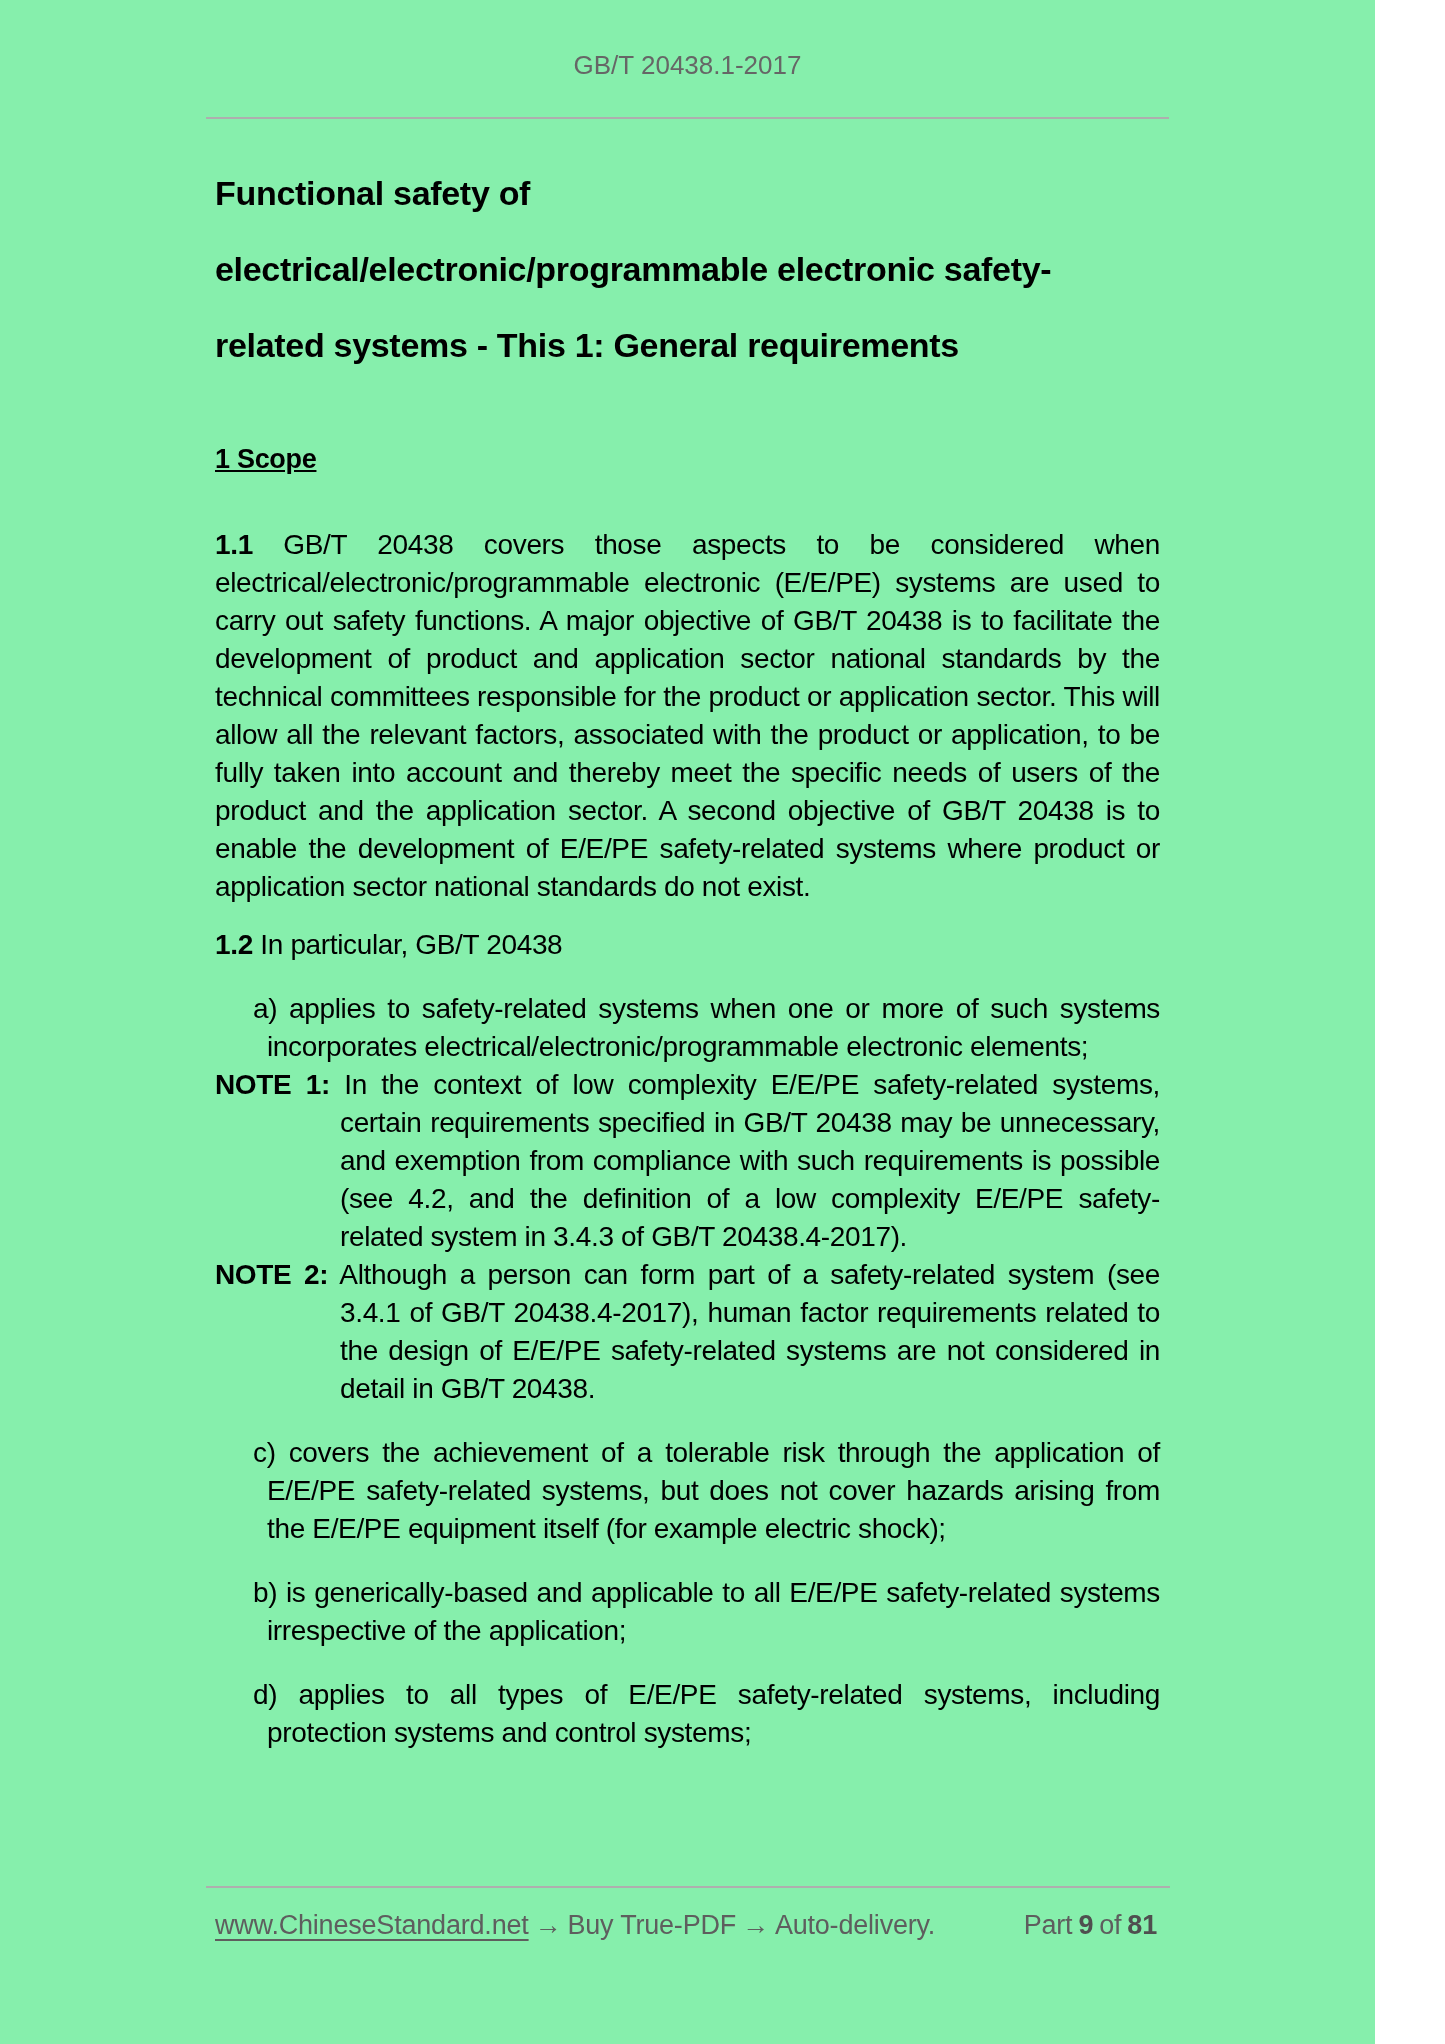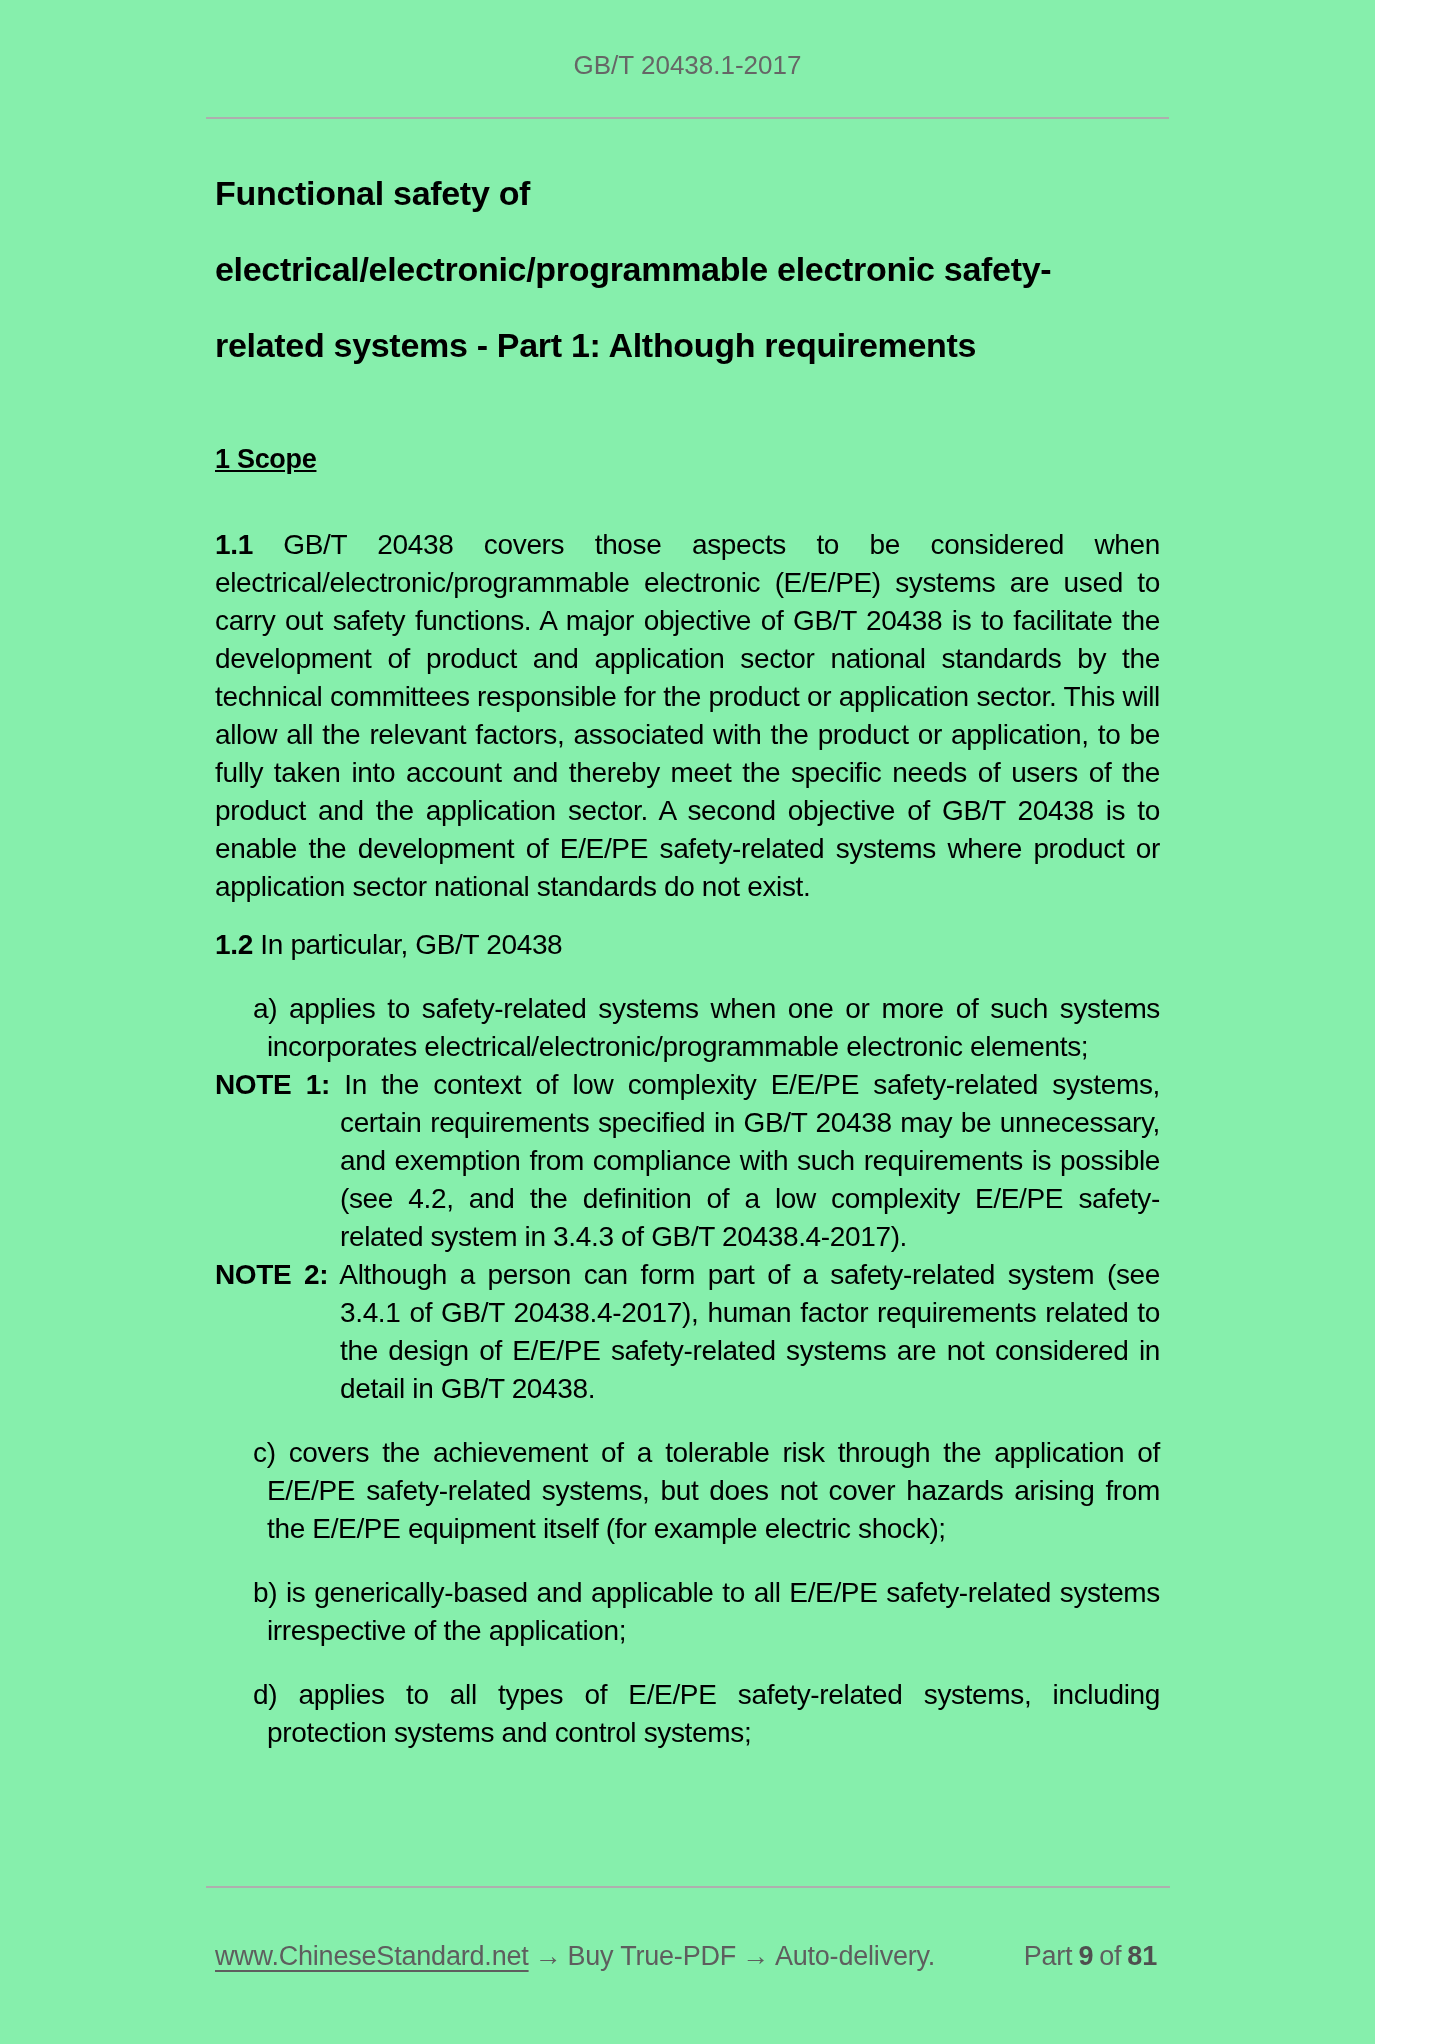--- a/index.html
+++ b/index.html
@@ -84,21 +84,21 @@
     right: 218px;
     top: 1908px;
     display: flex;
     justify-content: space-between;
     align-items: baseline;
     font-size: 27px;
     line-height: 34px;
     color: #5e5e5e;
     letter-spacing: -0.2px;
   }
-  .footer-left { white-space: nowrap; margin-top: 31px; }
+  .footer-left { white-space: nowrap; }
   .footer-link {
     color: #5e5e5e;
     text-decoration: underline;
     text-underline-offset: 5px;
     cursor: pointer;
   }
   .footer-arrow { padding: 0 6px; }
   .page-indicator { white-space: nowrap; }
   .page-indicator .bold { color: #4f4f4f; }
   .page-indicator span { padding-left: 6px; }
@@ -108,21 +108,21 @@
 <body>
 
 <div class="page">
 
   <div class="doc-number">GB/T 20438.1-2017</div>
   <hr class="header-rule">
 
   <div class="doc-title">
     <div>Functional safety of</div>
     <div>electrical/electronic/programmable electronic safety-</div>
-    <div>related systems - Part 1: Although requirements</div>
+    <div>related systems - This 1: General requirements</div>
   </div>
 
   <h2 class="section-heading">1 Scope</h2>
 
   <p class="body-text para-lead"><span class="bold">1.1</span> <span>GB/T 20438 covers those aspects to be considered when electrical/electronic/programmable electronic (E/E/PE) systems are used to carry out safety functions. A major objective of GB/T 20438 is to facilitate the development of product and application sector national standards by the technical committees responsible for the product or application sector. This will allow all the relevant factors, associated with the product or application, to be fully taken into account and thereby meet the specific needs of users of the product and the application sector. A second objective of GB/T 20438 is to enable the development of E/E/PE safety-related systems where product or application sector national standards do not exist.</span></p>
 
   <p class="body-text para-sub"><span class="bold">1.2</span> <span>In particular, GB/T 20438</span></p>
 
   <p class="body-text list-item"><span>a)</span> <span>applies to safety-related systems when one or more of such systems incorporates electrical/electronic/programmable electronic elements;</span></p>
 

